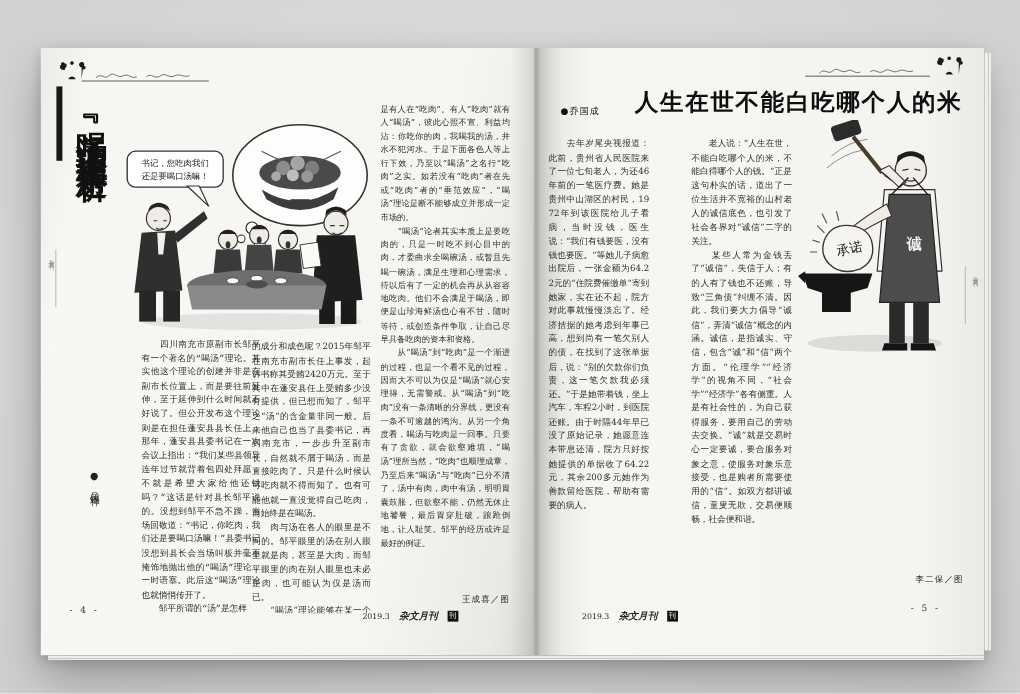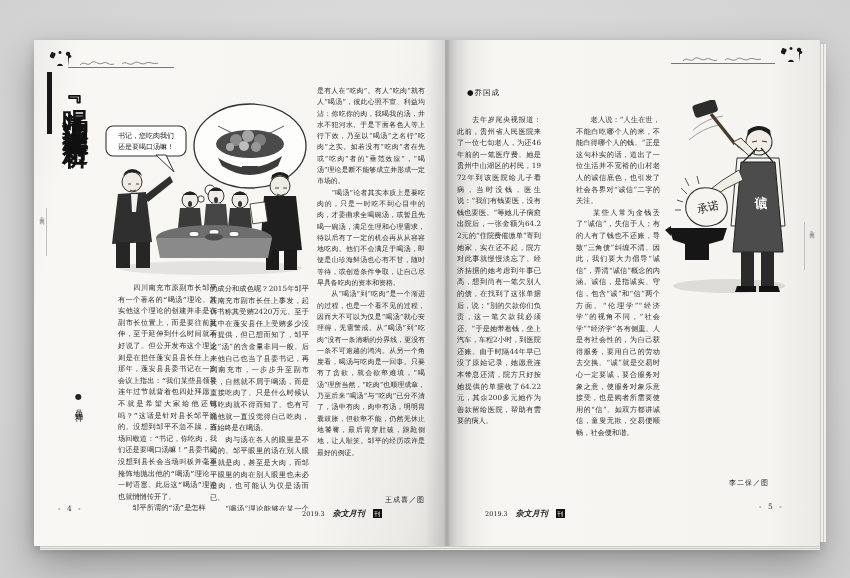--- a/index.html
+++ b/index.html
@@ -59,21 +59,21 @@
   .lc2{left:176px;top:243px;width:99px;height:228px;}
   .lc3{left:283px;top:46px;width:108px;height:408px;font-size:6.9px;line-height:11.3px;}
   .rc1{left:12px;top:74px;width:84px;height:392px;}
   .rc2{left:104px;top:74px;width:84px;height:392px;margin-left:27px;}
   .rc3{left:196px;top:74px;width:84px;height:392px;}
   .rc4{left:288px;top:74px;width:70px;height:392px;}
   .sp3{float:right;width:64px;height:198px;}
   .sp4{float:right;width:100%;height:200px;}
   .caption{position:absolute;font-size:7px;color:#222;letter-spacing:1px;}
   .cap-left{left:283px;top:455px;width:108px;text-align:right;}
-  .cap-right{left:250px;top:438px;width:108px;text-align:center;}
+  .cap-right{left:250px;top:438px;width:108px;text-align:right;}
   .pagenum{position:absolute;font-size:7.5px;color:#333;letter-spacing:2px;}
   .pn-left{left:24px;top:464px;}
   .pn-right{left:314px;top:462px;}
   .footer{position:absolute;font-size:6.5px;color:#222;display:flex;align-items:center;gap:8px;}
   .ft-left{left:268px;top:468px;}
   .ft-right{left:40px;top:468px;}
   .logo-name{font-style:italic;font-weight:bold;font-size:8px;letter-spacing:0;}
   .logo-badge{
     display:inline-block;width:9px;height:9px;background:#111;color:#fff;
     font-size:6px;line-height:9px;text-align:center;font-style:normal;
@@ -208,20 +208,21 @@
       </svg>
     </div>
     <div class="squiggle" style="left:236px;top:10px;">
       <svg width="90" height="10" viewBox="0 0 90 10">
         <path d="M2 6 C6 1 9 8 13 4 C17 0 20 7 25 4 C29 2 31 7 36 5 M44 5 C48 1 51 8 56 4 C60 1 63 7 68 4 C72 2 75 6 80 4" stroke="#6a6a6a" stroke-width="0.8" fill="none"></path>
       </svg>
     </div>
     <div class="orn-rule" style="left:226px;top:23px;width:104px;"></div>
 
     <div style="position:absolute;left:22px;top:48px;font-size:7.5px;color:#111;letter-spacing:1px;text-align:right;">●乔国成</div>
+    <div style="position:absolute;left:84px;top:32px;width:278px;font-size:19.5px;font-weight:bold;color:#0e0e0e;letter-spacing:1.5px;white-space:nowrap;">人生在世不能白吃哪个人的米</div>
 
     <div class="illu">
       <svg width="140" height="200" viewBox="0 0 140 200">
         <ellipse cx="66" cy="186" rx="56" ry="7" fill="rgba(0,0,0,0.10)"></ellipse>
 
         <path d="M30 30 Q44 18 60 16 M26 40 Q40 28 56 25" stroke="#888" stroke-width="0.8" fill="none"></path>
 
         <rect x="30" y="2" width="24" height="13" rx="3" transform="rotate(-18 42 8)" fill="#2c2c2c"></rect>
         <path d="M48 14 L72 44" stroke="#4a3b2a" stroke-width="3.4"></path>
 

